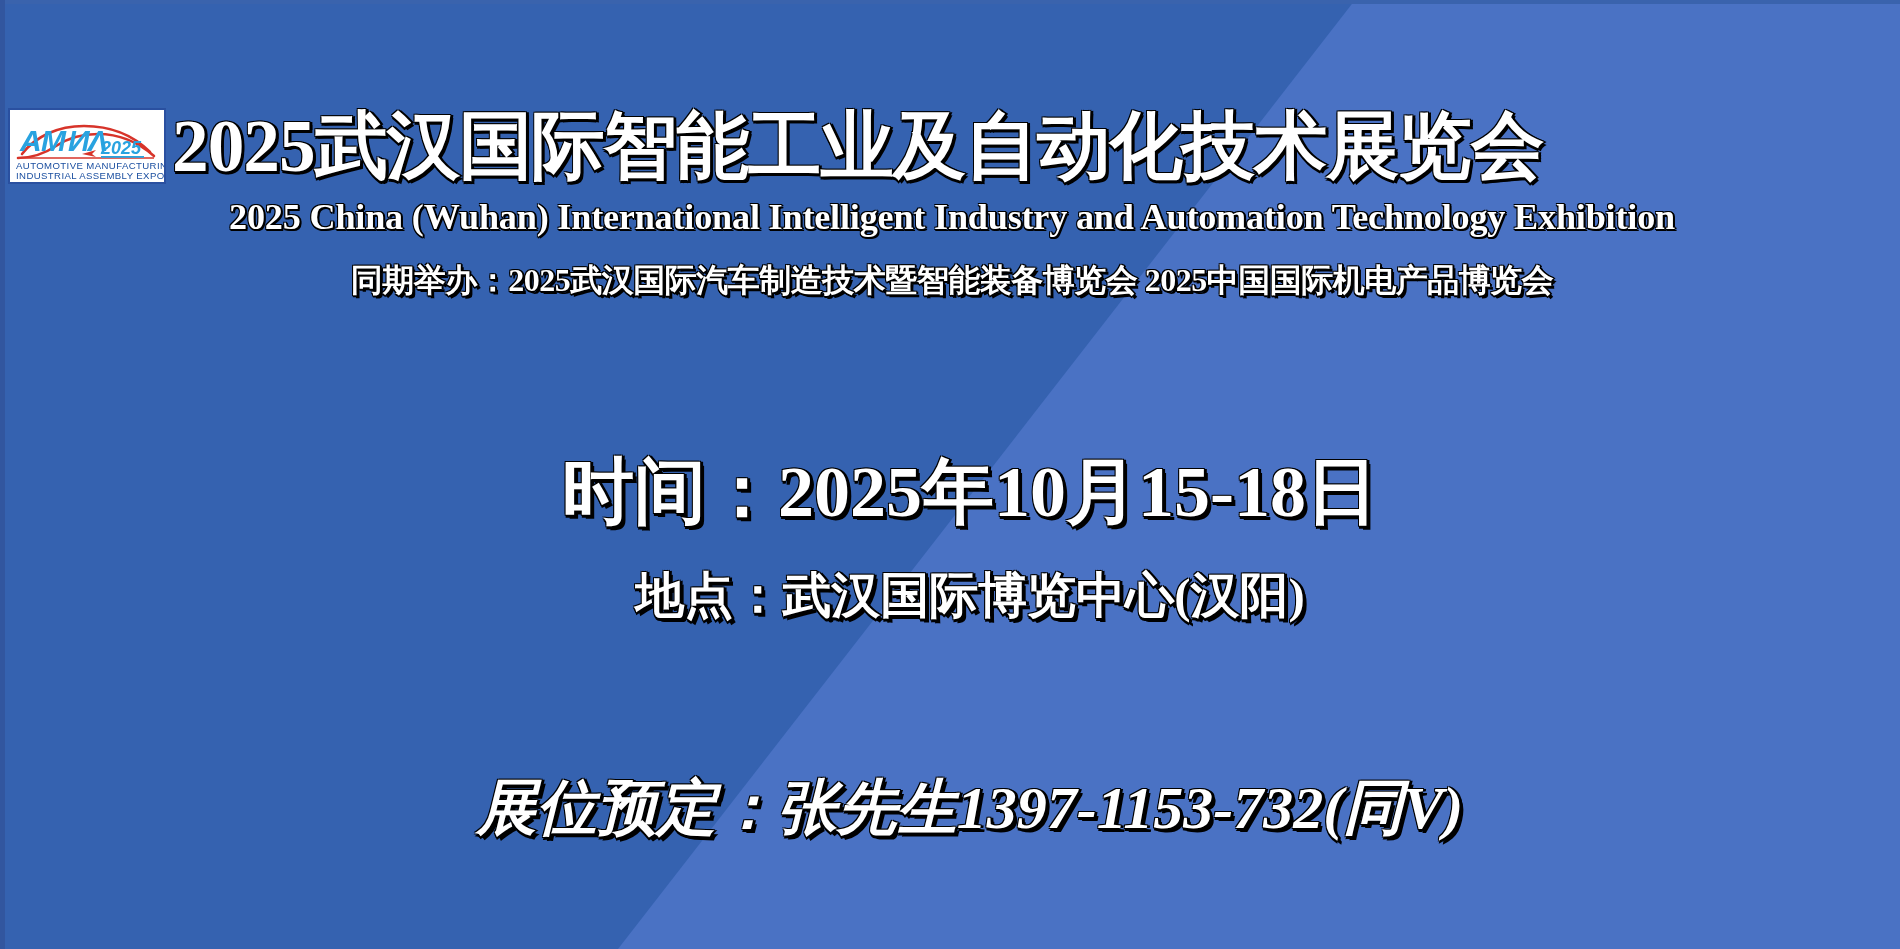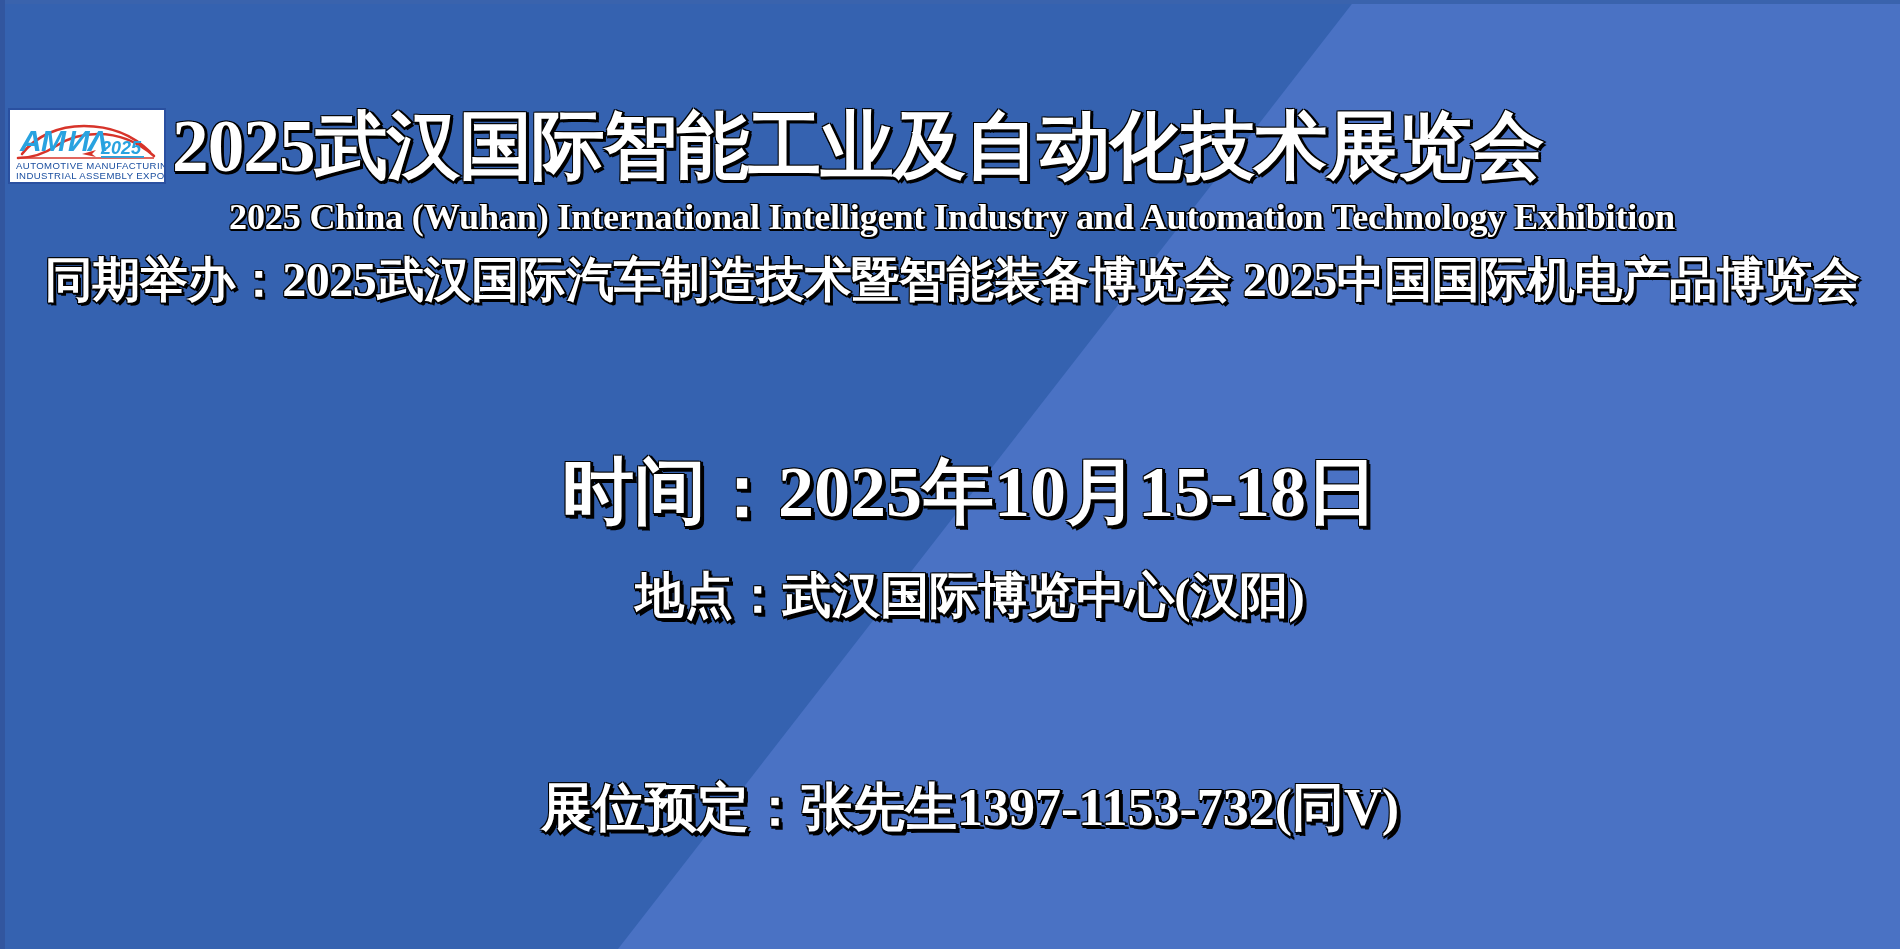--- a/index.html
+++ b/index.html
@@ -128,21 +128,21 @@
   }
 
   .subtitle-cn {
     position: absolute;
     top: 256px;
     left: 12px;
     width: 1880px;
     text-align: center;
     font-family: "Liberation Serif", "DejaVu Serif", serif;
     font-weight: bold;
-    font-size: 48px;
+    font-size: 32px;
     line-height: 48px;
     color: #ffffff;
     white-space: nowrap;
     letter-spacing: -0.5px;
     text-shadow:
        3px 3px 0 #000,
        2px 0 0 #000,
        0 2px 0 #000,
       -1px -1px 0 #000,
        1px -1px 0 #000,
@@ -175,24 +175,25 @@
     font-size: 72px;
     line-height: 104px;
     letter-spacing: 0px;
   }
   .line-venue {
     font-size: 49px;
     line-height: 104px;
     letter-spacing: 0px;
   }
   .line-booth {
-    font-size: 52px;
+    font-size: 60px;
     line-height: 96px;
     margin-top: 112px;
     letter-spacing: 0px;
+    font-style: italic;
   }
 </style>
 </head>
 <body>
 
 <div id="poster">
 
   <div class="bg-base"></div>
   <div class="bg-wedge"></div>
   <div class="bg-edge-top"></div>

